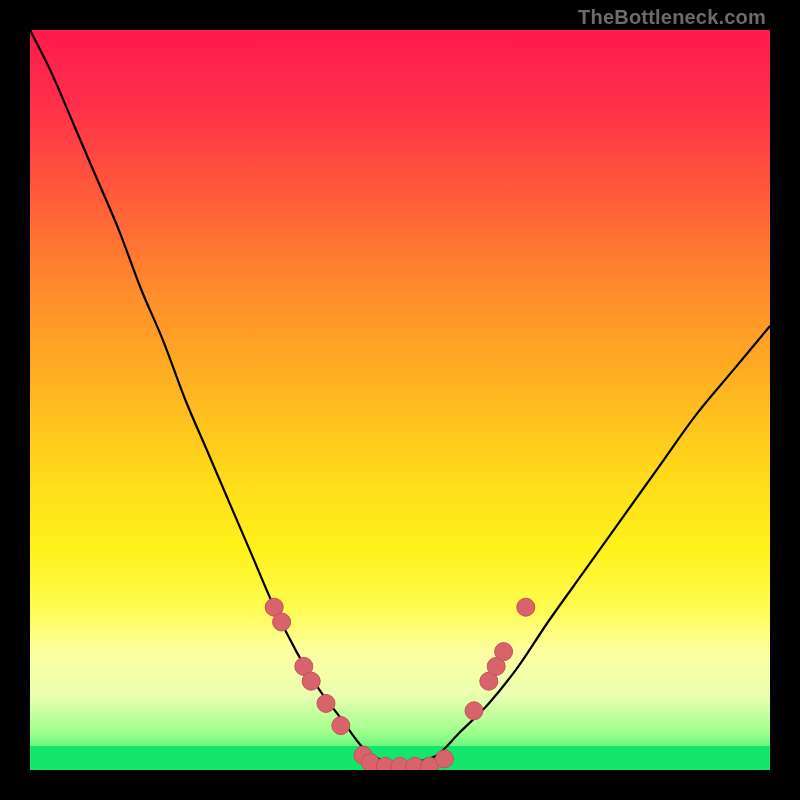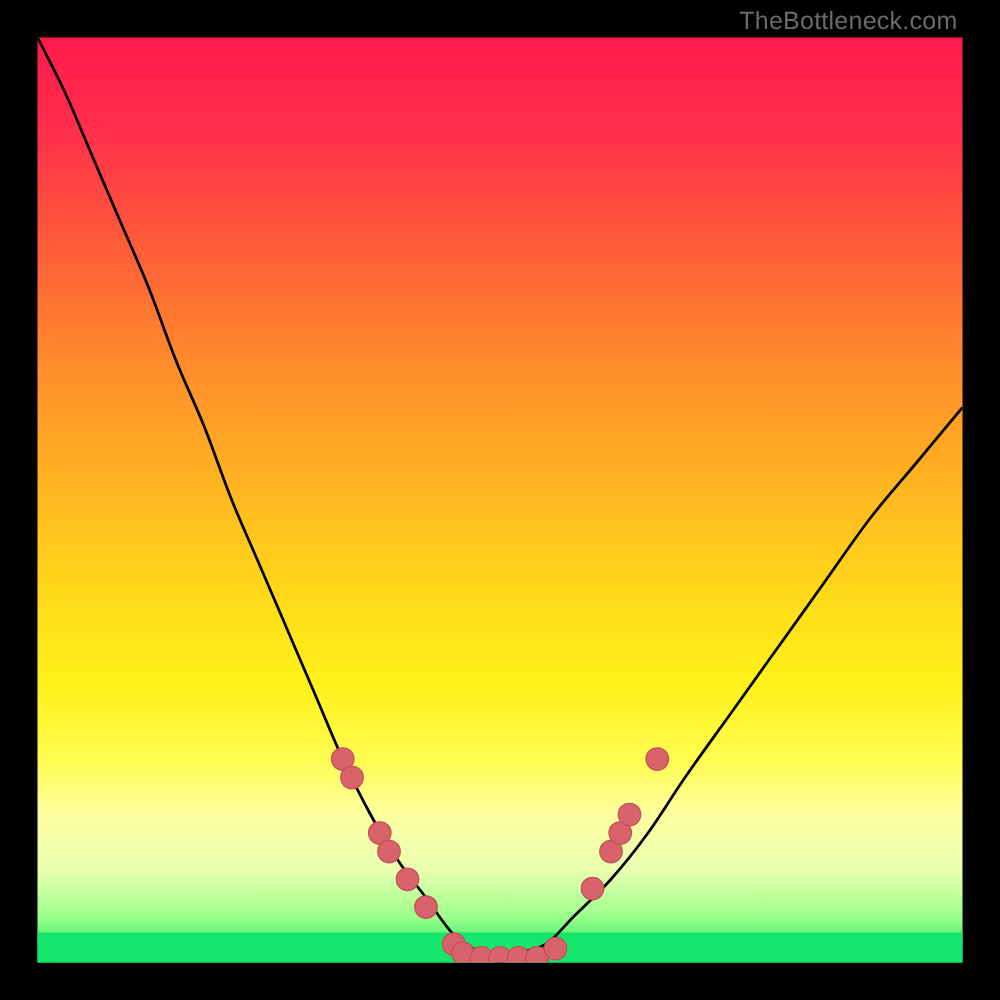--- a/index.html
+++ b/index.html
@@ -37,21 +37,21 @@
       #9cff8a 95%,
       #13e66b 100%
     );
   }
   .watermark {
     position: absolute;
     top: 6px;
     right: 34px;
     color: #6b6b6b;
     font-size: 20px;
-    font-weight: 400;
+    font-weight: 700;
     letter-spacing: 0.2px;
     user-select: none;
   }
   svg.curve {
     position: absolute;
     left: 0;
     top: 0;
     width: 740px;
     height: 740px;
   }

